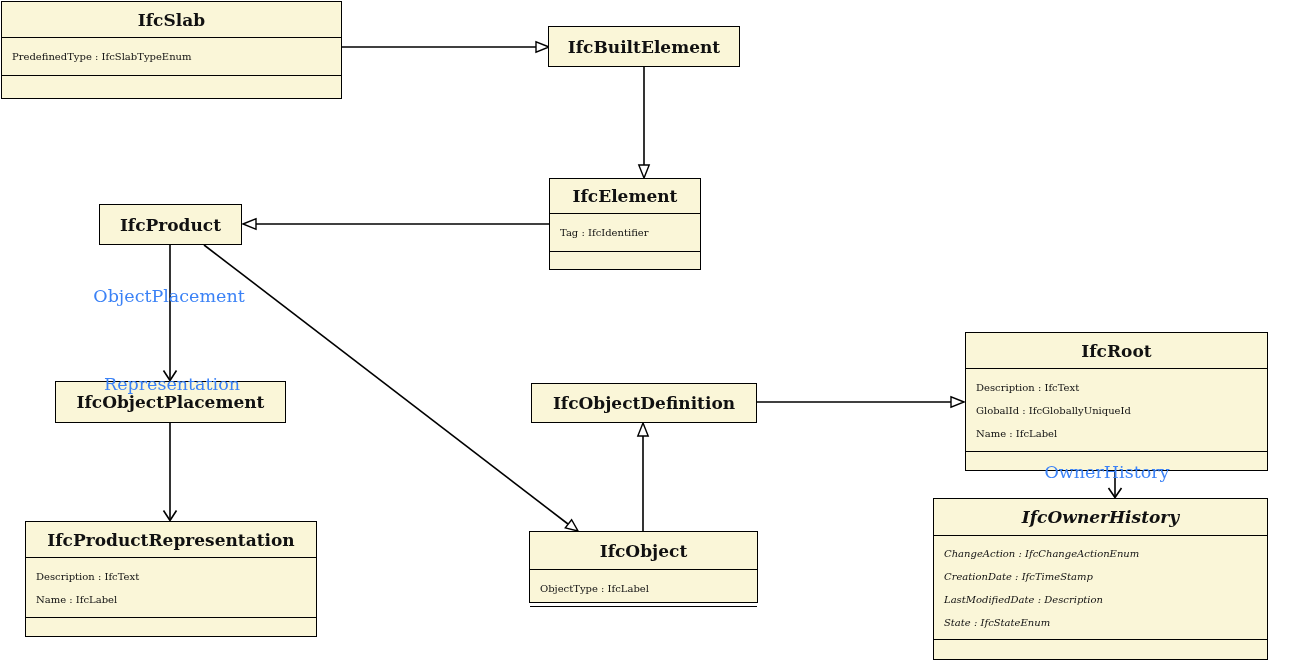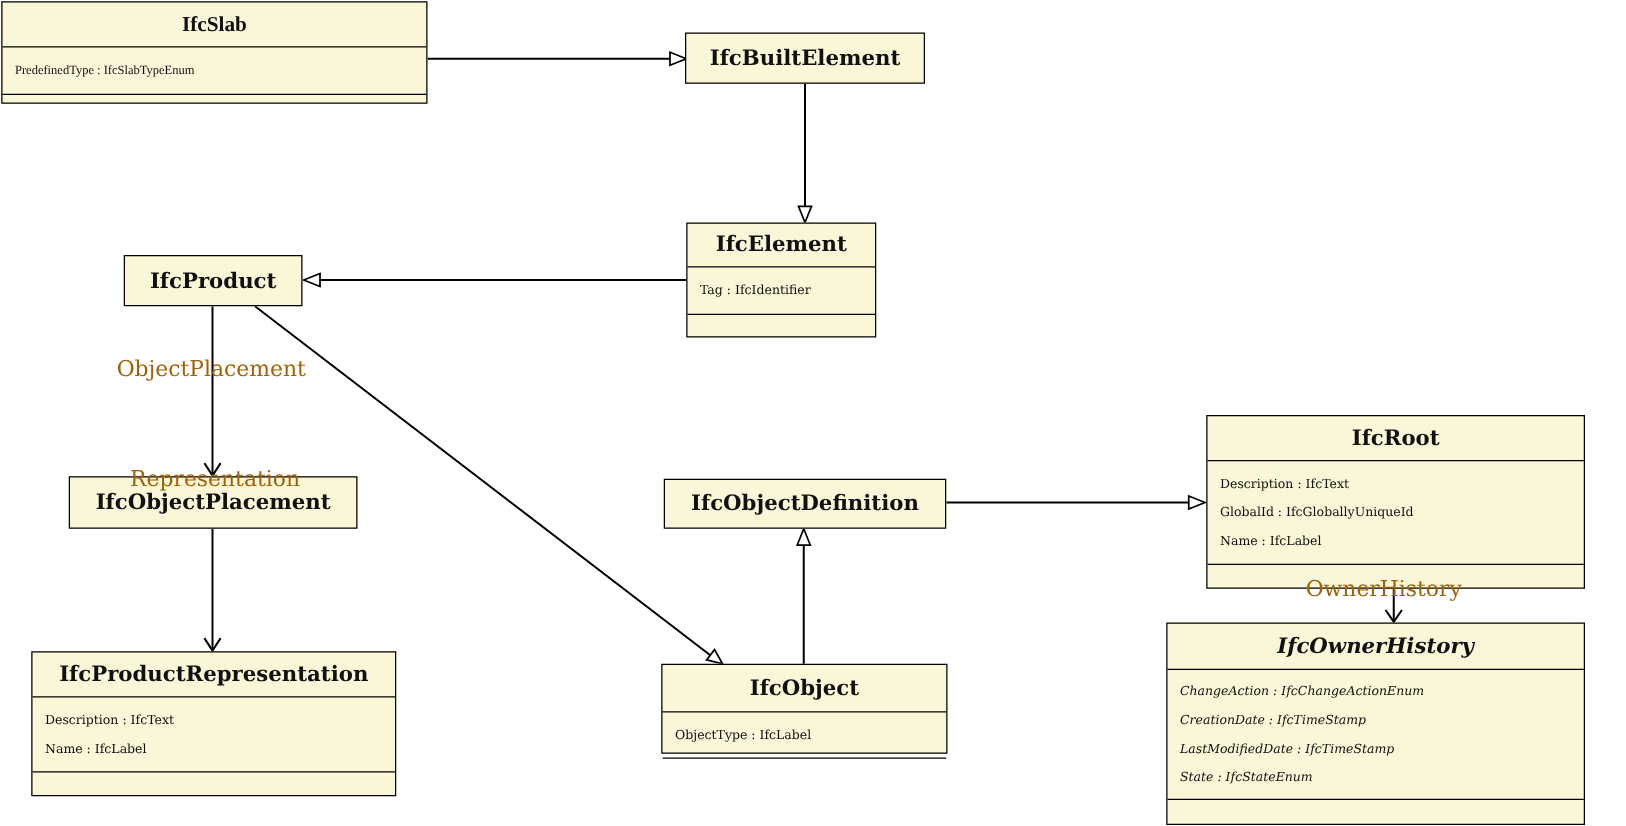--- a/index.html
+++ b/index.html
@@ -61,21 +61,21 @@
   .node .empty {
     border-top: 1.2px solid #000000;
     flex: 1 1 auto;
   }
   .edge-label {
     position: absolute;
     z-index: 3;
     font-size: 17.5px;
     white-space: nowrap;
     transform: translate(-50%, -50%);
-    color: #a16207;
+    color: #3b82f6;
   }
   .edge-line {
     stroke: #000000;
     stroke-width: 1.6;
   }
   .tri {
     fill: #ffffff;
     stroke: #000000;
     stroke-width: 1.4;
   }
@@ -113,21 +113,21 @@
     <line class="edge-line" x1="643" y1="532" x2="643" y2="436"></line>
     <polygon class="tri" points="643,423 637.8,436 648.2,436"></polygon>
 
     <line class="edge-line" x1="757" y1="402" x2="952" y2="402"></line>
     <polygon class="tri" points="964,402 951,396.8 951,407.2"></polygon>
 
     <line class="edge-line" x1="1115" y1="471" x2="1115" y2="496"></line>
     <path class="varrow" d="M1108.5,488 L1115,497.5 L1121.5,488"></path>
   </svg>
 
-  <div class="node" style="left:1px; top:1px; width:341px; height:82px;font-family:Liberation Serif, serif;">
+  <div class="node" style="left:1px; top:1px; width:341px; height:98px;">
     <div class="title" style="height:35px">IfcSlab</div>
     <div class="attrs" style="height:38px">
       <div class="attr">PredefinedType : IfcSlabTypeEnum</div>
     </div>
     <div class="empty"></div>
   </div>
 
   <div class="node" style="left:548px; top:26px; width:192px; height:41px;">
     <div class="title fill">IfcBuiltElement</div>
   </div>
@@ -177,21 +177,21 @@
       <div class="attr">Name : IfcLabel</div>
     </div>
     <div class="empty"></div>
   </div>
 
   <div class="node" style="left:933px; top:498px; width:335px; height:162px;font-style:italic;">
     <div class="title" style="height:36px">IfcOwnerHistory</div>
     <div class="attrs" style="height:104px">
       <div class="attr">ChangeAction : IfcChangeActionEnum</div>
       <div class="attr">CreationDate : IfcTimeStamp</div>
-      <div class="attr">LastModifiedDate : IfcTimeStamp</div>
+      <div class="attr">LastModifiedDate : Description</div>
       <div class="attr">State : IfcStateEnum</div>
     </div>
     <div class="empty"></div>
   </div>
 
   <div class="edge-label" style="left:169px; top:296px;">ObjectPlacement</div>
   <div class="edge-label" style="left:172px; top:384px;">Representation</div>
   <div class="edge-label" style="left:1107px; top:472px;">OwnerHistory</div>
 
 </div>

